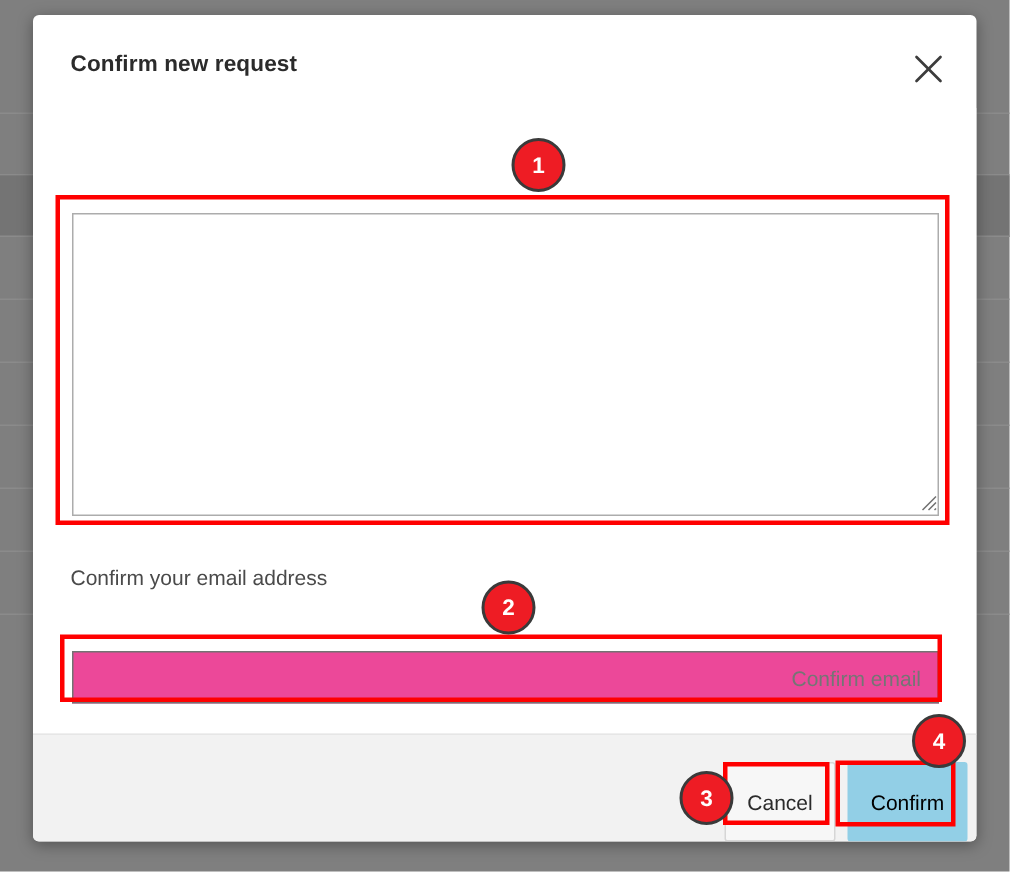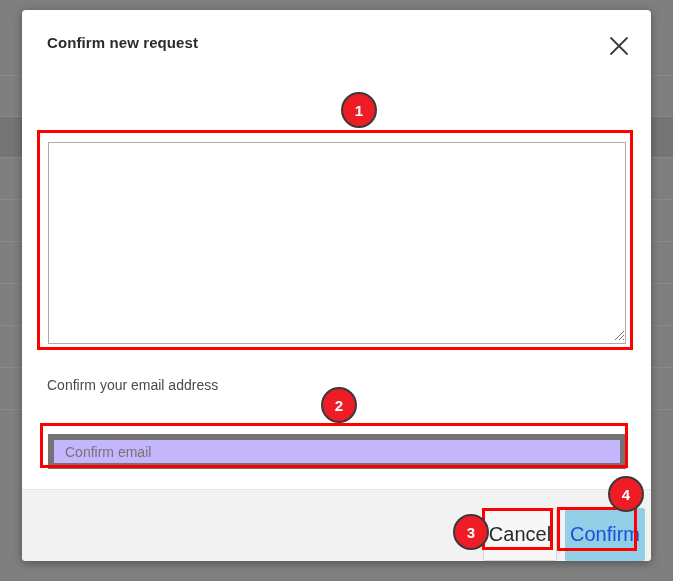--- a/index.html
+++ b/index.html
@@ -90,60 +90,61 @@
     left: 592px; top: 258px;
     width: 11px; height: 11px;
     pointer-events: none;
   }
 
   
   #email-input {
     position: absolute;
     left: 26px; top: 362px;
     width: 578px; height: 35px;
-    border: 6px solid #737373;
-    background: #c4b5fd;
+    border: 1px solid #737373;
+    background: #ec4899;
     font-family: "Liberation Sans", sans-serif;
     font-size: 14px;
     color: #333;
     padding: 0 11px;
     outline: none;
+    text-align: right;
   }
   #email-input::placeholder { color: #757575; opacity: 1; }
 
   
   #dialog-footer {
     position: absolute;
     left: 0; right: 0; bottom: 0; height: 72px;
     background: #f2f2f2;
     border-top: 1px solid #e6e6e6;
   }
   .btn {
     position: absolute;
     top: 18px;
     height: 53px;
     font-family: "Liberation Sans", sans-serif;
-    font-size: 20px;
+    font-size: 14px;
     border-radius: 2px;
     cursor: pointer;
     padding: 0;
   }
   #cancel-button {
     left: 461px;
     width: 74px;
     background: #f7f7f7;
     border: 1px solid #d6d6d6;
     color: #2b2b2b;
   }
   #confirm-button {
     left: 543px;
     width: 80px;
     background: #92cfe6;
     border: 1px solid #92cfe6;
-    color: #1d4ed8;
+    color: #000000;
   }
 
   
   .anno-box {
     position: absolute;
     border: 3px solid #ff0000;
     pointer-events: none;
     z-index: 40;
   }
   #anno-box-1 { left: 37px; top: 130px; width: 596px; height: 220px; }

